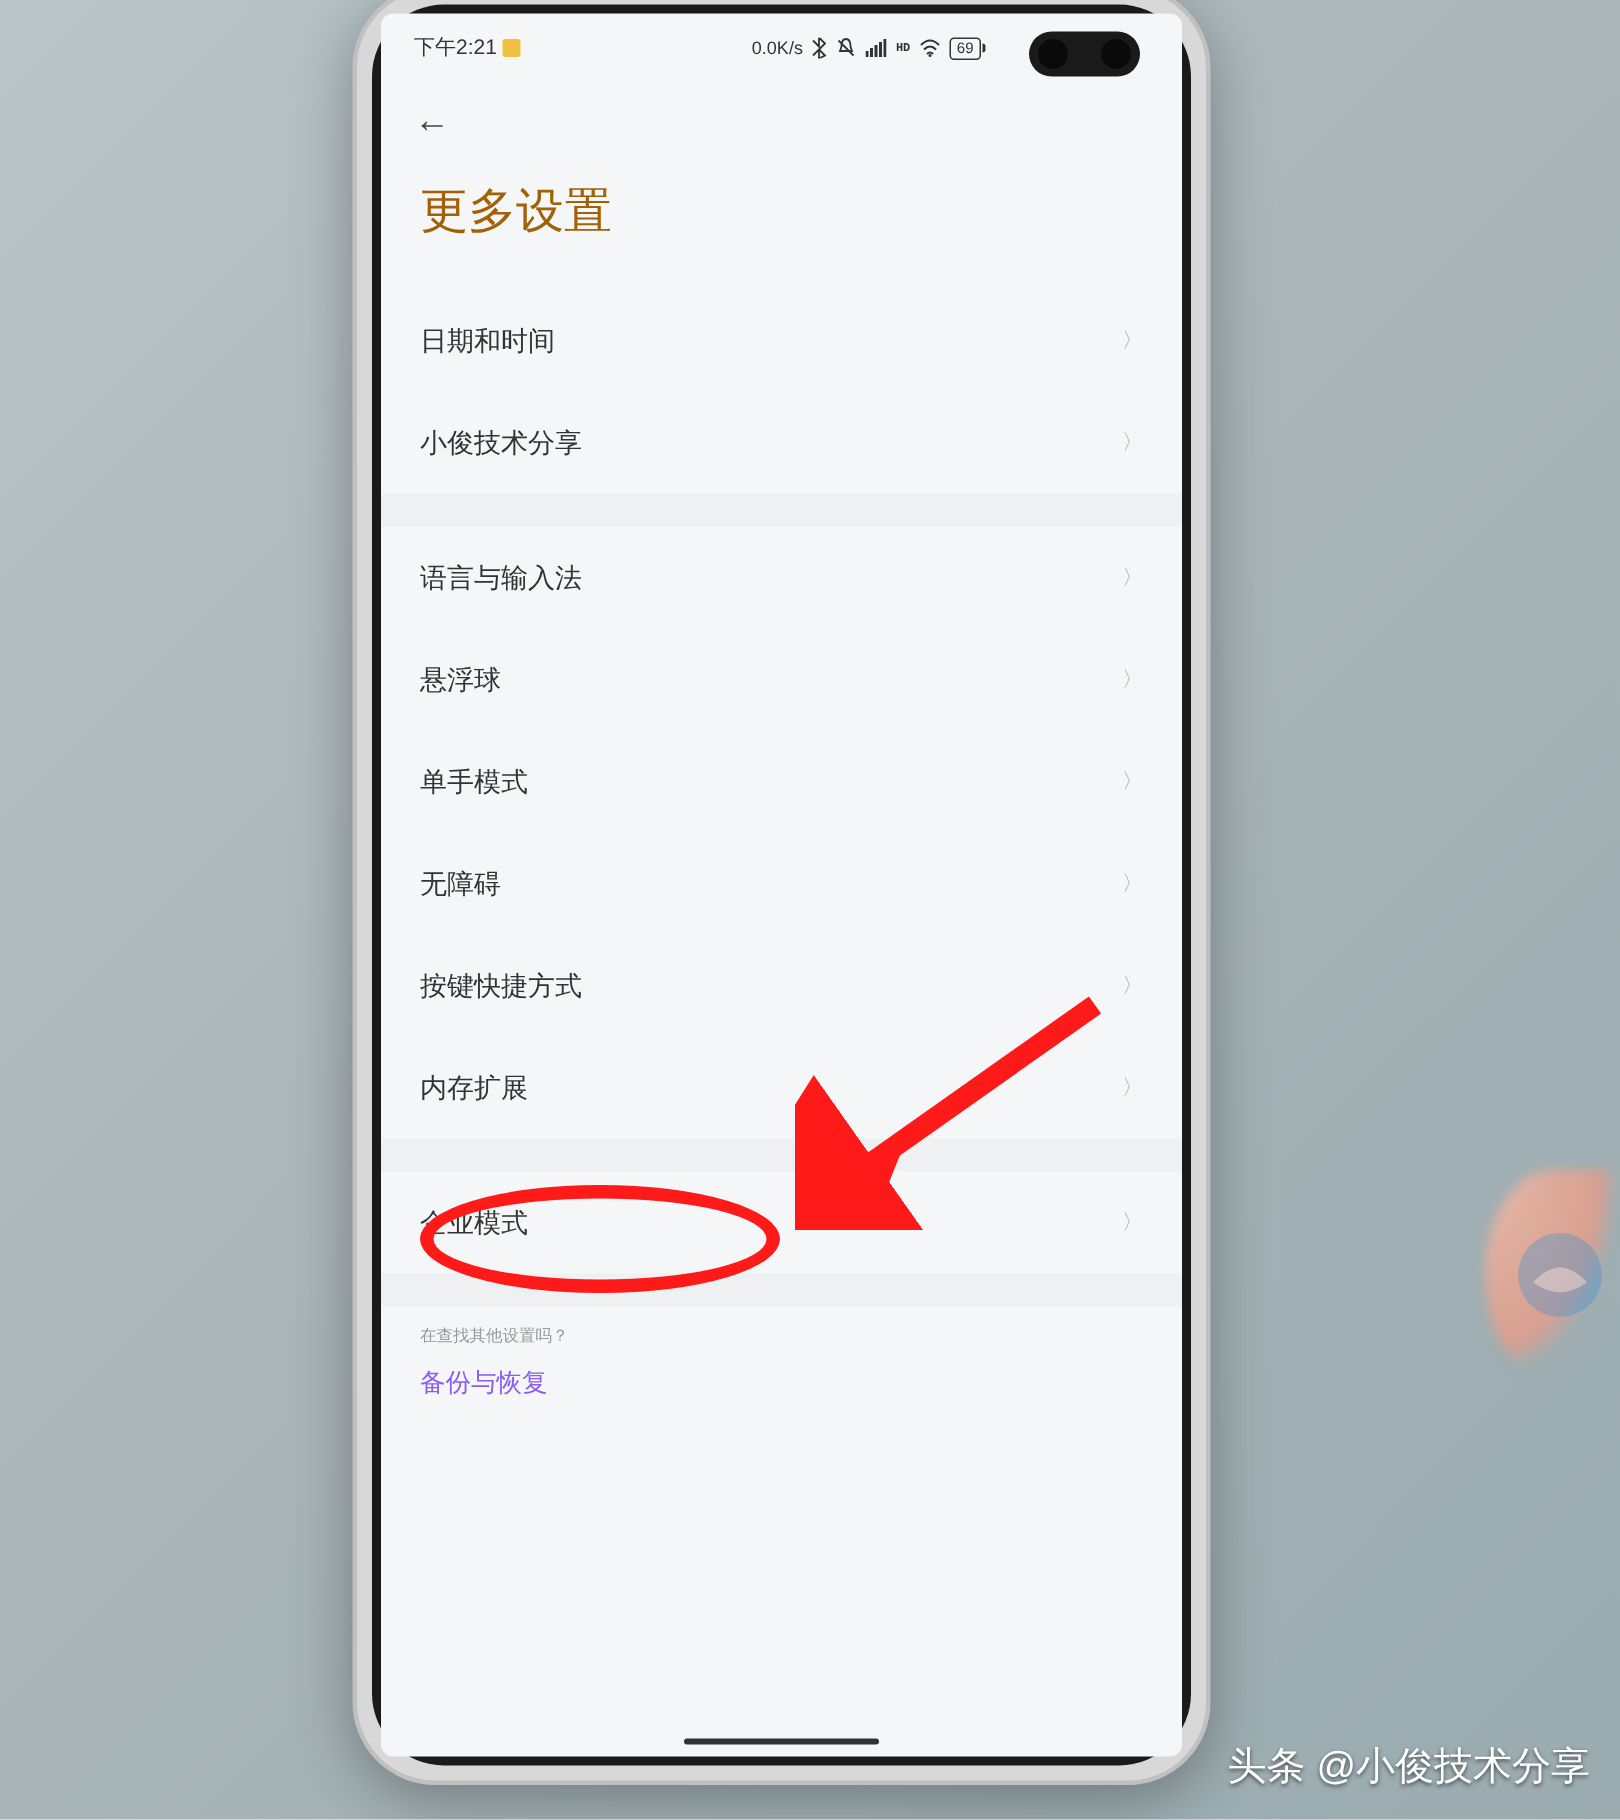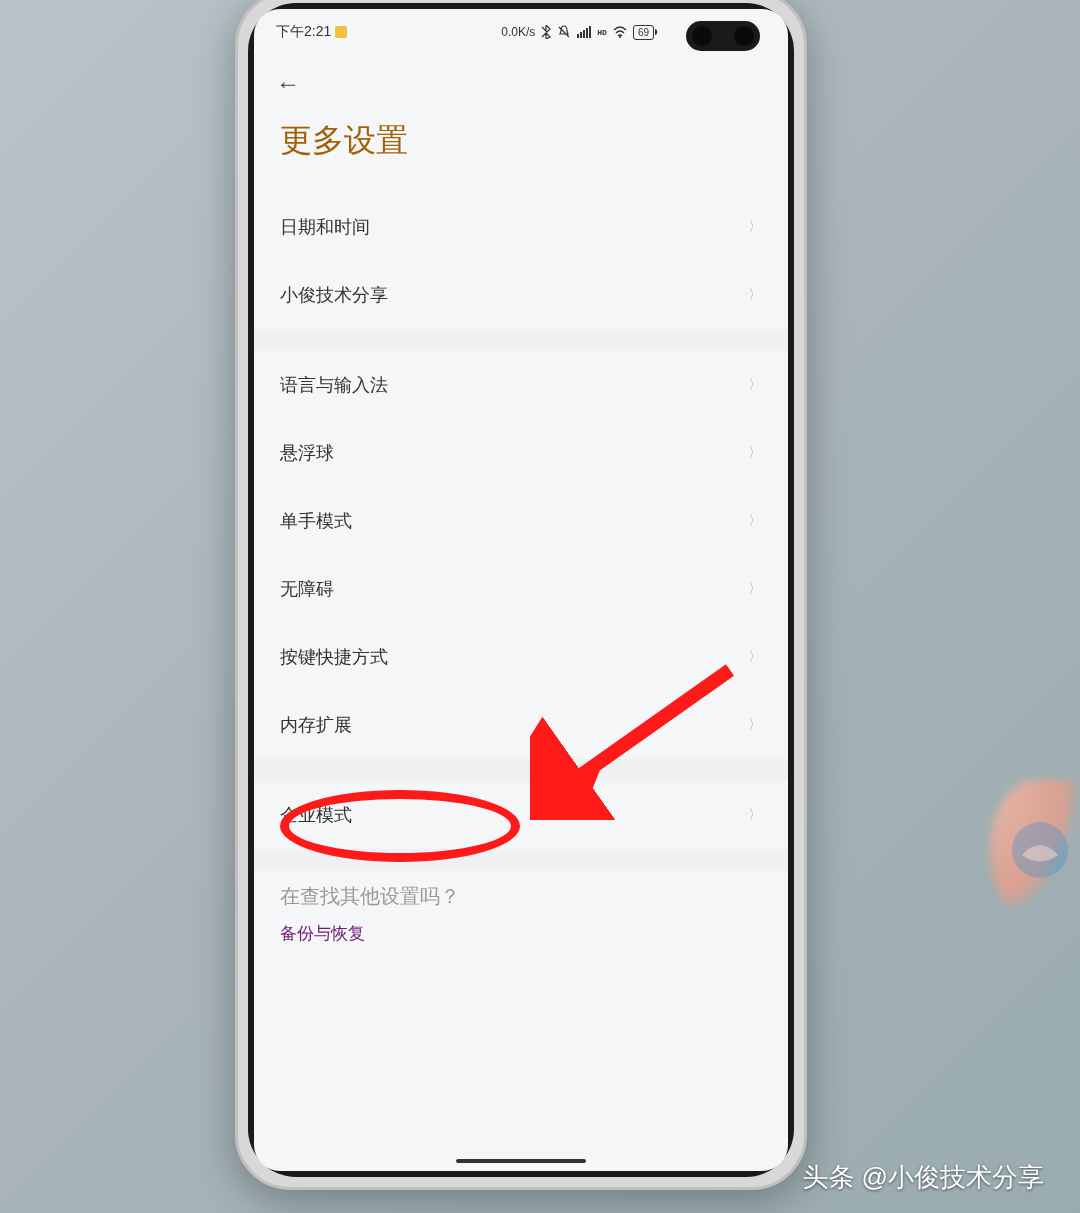--- a/index.html
+++ b/index.html
@@ -27,21 +27,21 @@
       width: 100%;
       height: 100%;
       background: #1a1a1a;
       border-radius: 48px;
       padding: 6px;
     }
     .screen {
       width: 100%;
       height: 100%;
       background: #f5f6f8;
-      border-radius: 26px;
+      border-radius: 8px;
       overflow: hidden;
       position: relative;
     }
     .camera-cutout {
       position: absolute;
       top: 12px;
       right: 28px;
       width: 74px;
       height: 30px;
       background: #1a1a1a;
@@ -127,27 +127,27 @@
       color: #aaa;
       font-size: 14px;
     }
     .section-gap {
       height: 22px;
       background: #eef0f2;
       margin: 0 -26px;
     }
     .search-hint {
       padding: 12px 26px 4px 26px;
-      font-size: 20px;
+      font-size: 11px;
       color: #999;
     }
     .backup-link {
       padding: 8px 26px 0 26px;
       font-size: 17px;
-      color: #701a75;
+      color: #8b5cf6;
     }
     .nav-indicator {
       position: absolute;
       bottom: 8px;
       left: 50%;
       transform: translateX(-50%);
       width: 130px;
       height: 4px;
       background: #333;
       border-radius: 2px;
@@ -176,21 +176,21 @@
       position: absolute;
       right: 10px;
       top: 820px;
       width: 60px;
       height: 60px;
       opacity: 0.5;
       z-index: 60;
     }
     .watermark-text {
       position: absolute;
-      right: 36px;
+      right: 20px;
       bottom: 18px;
       font-size: 26px;
       color: #ffffff;
       text-shadow: 0 1px 3px rgba(0,0,0,0.6);
       z-index: 60;
     }
     
     .finger {
       position: absolute;
       right: 0;

